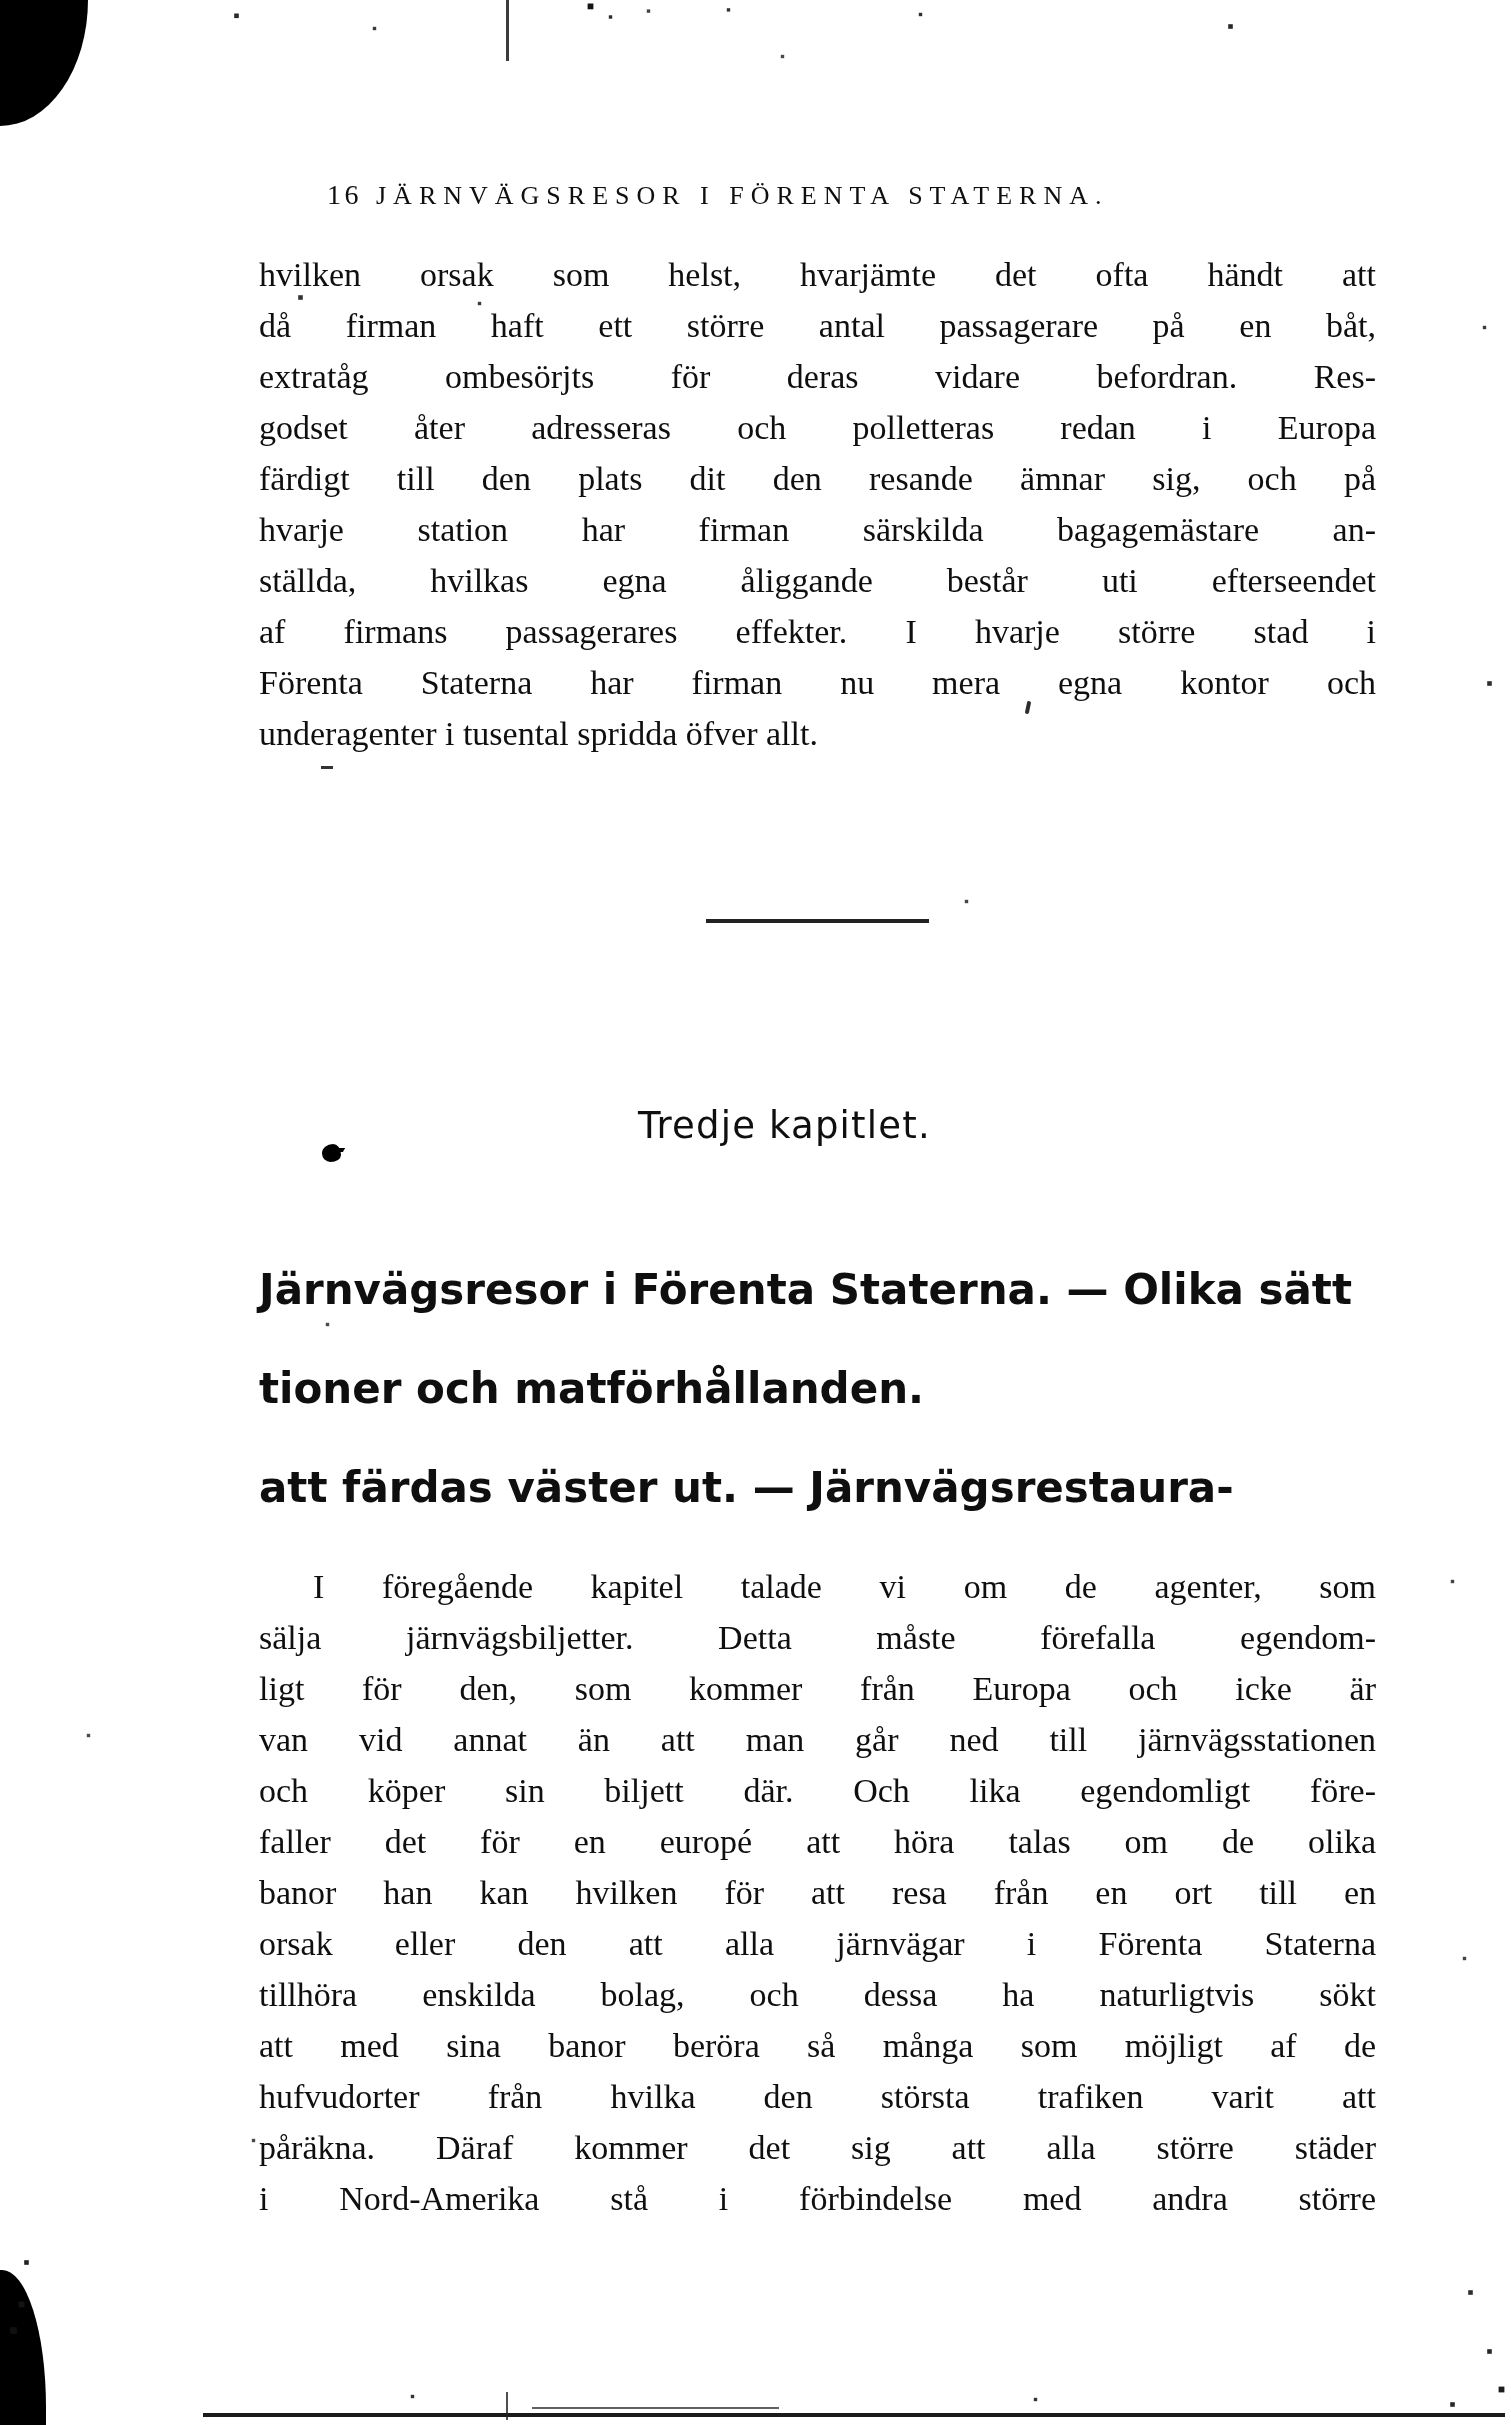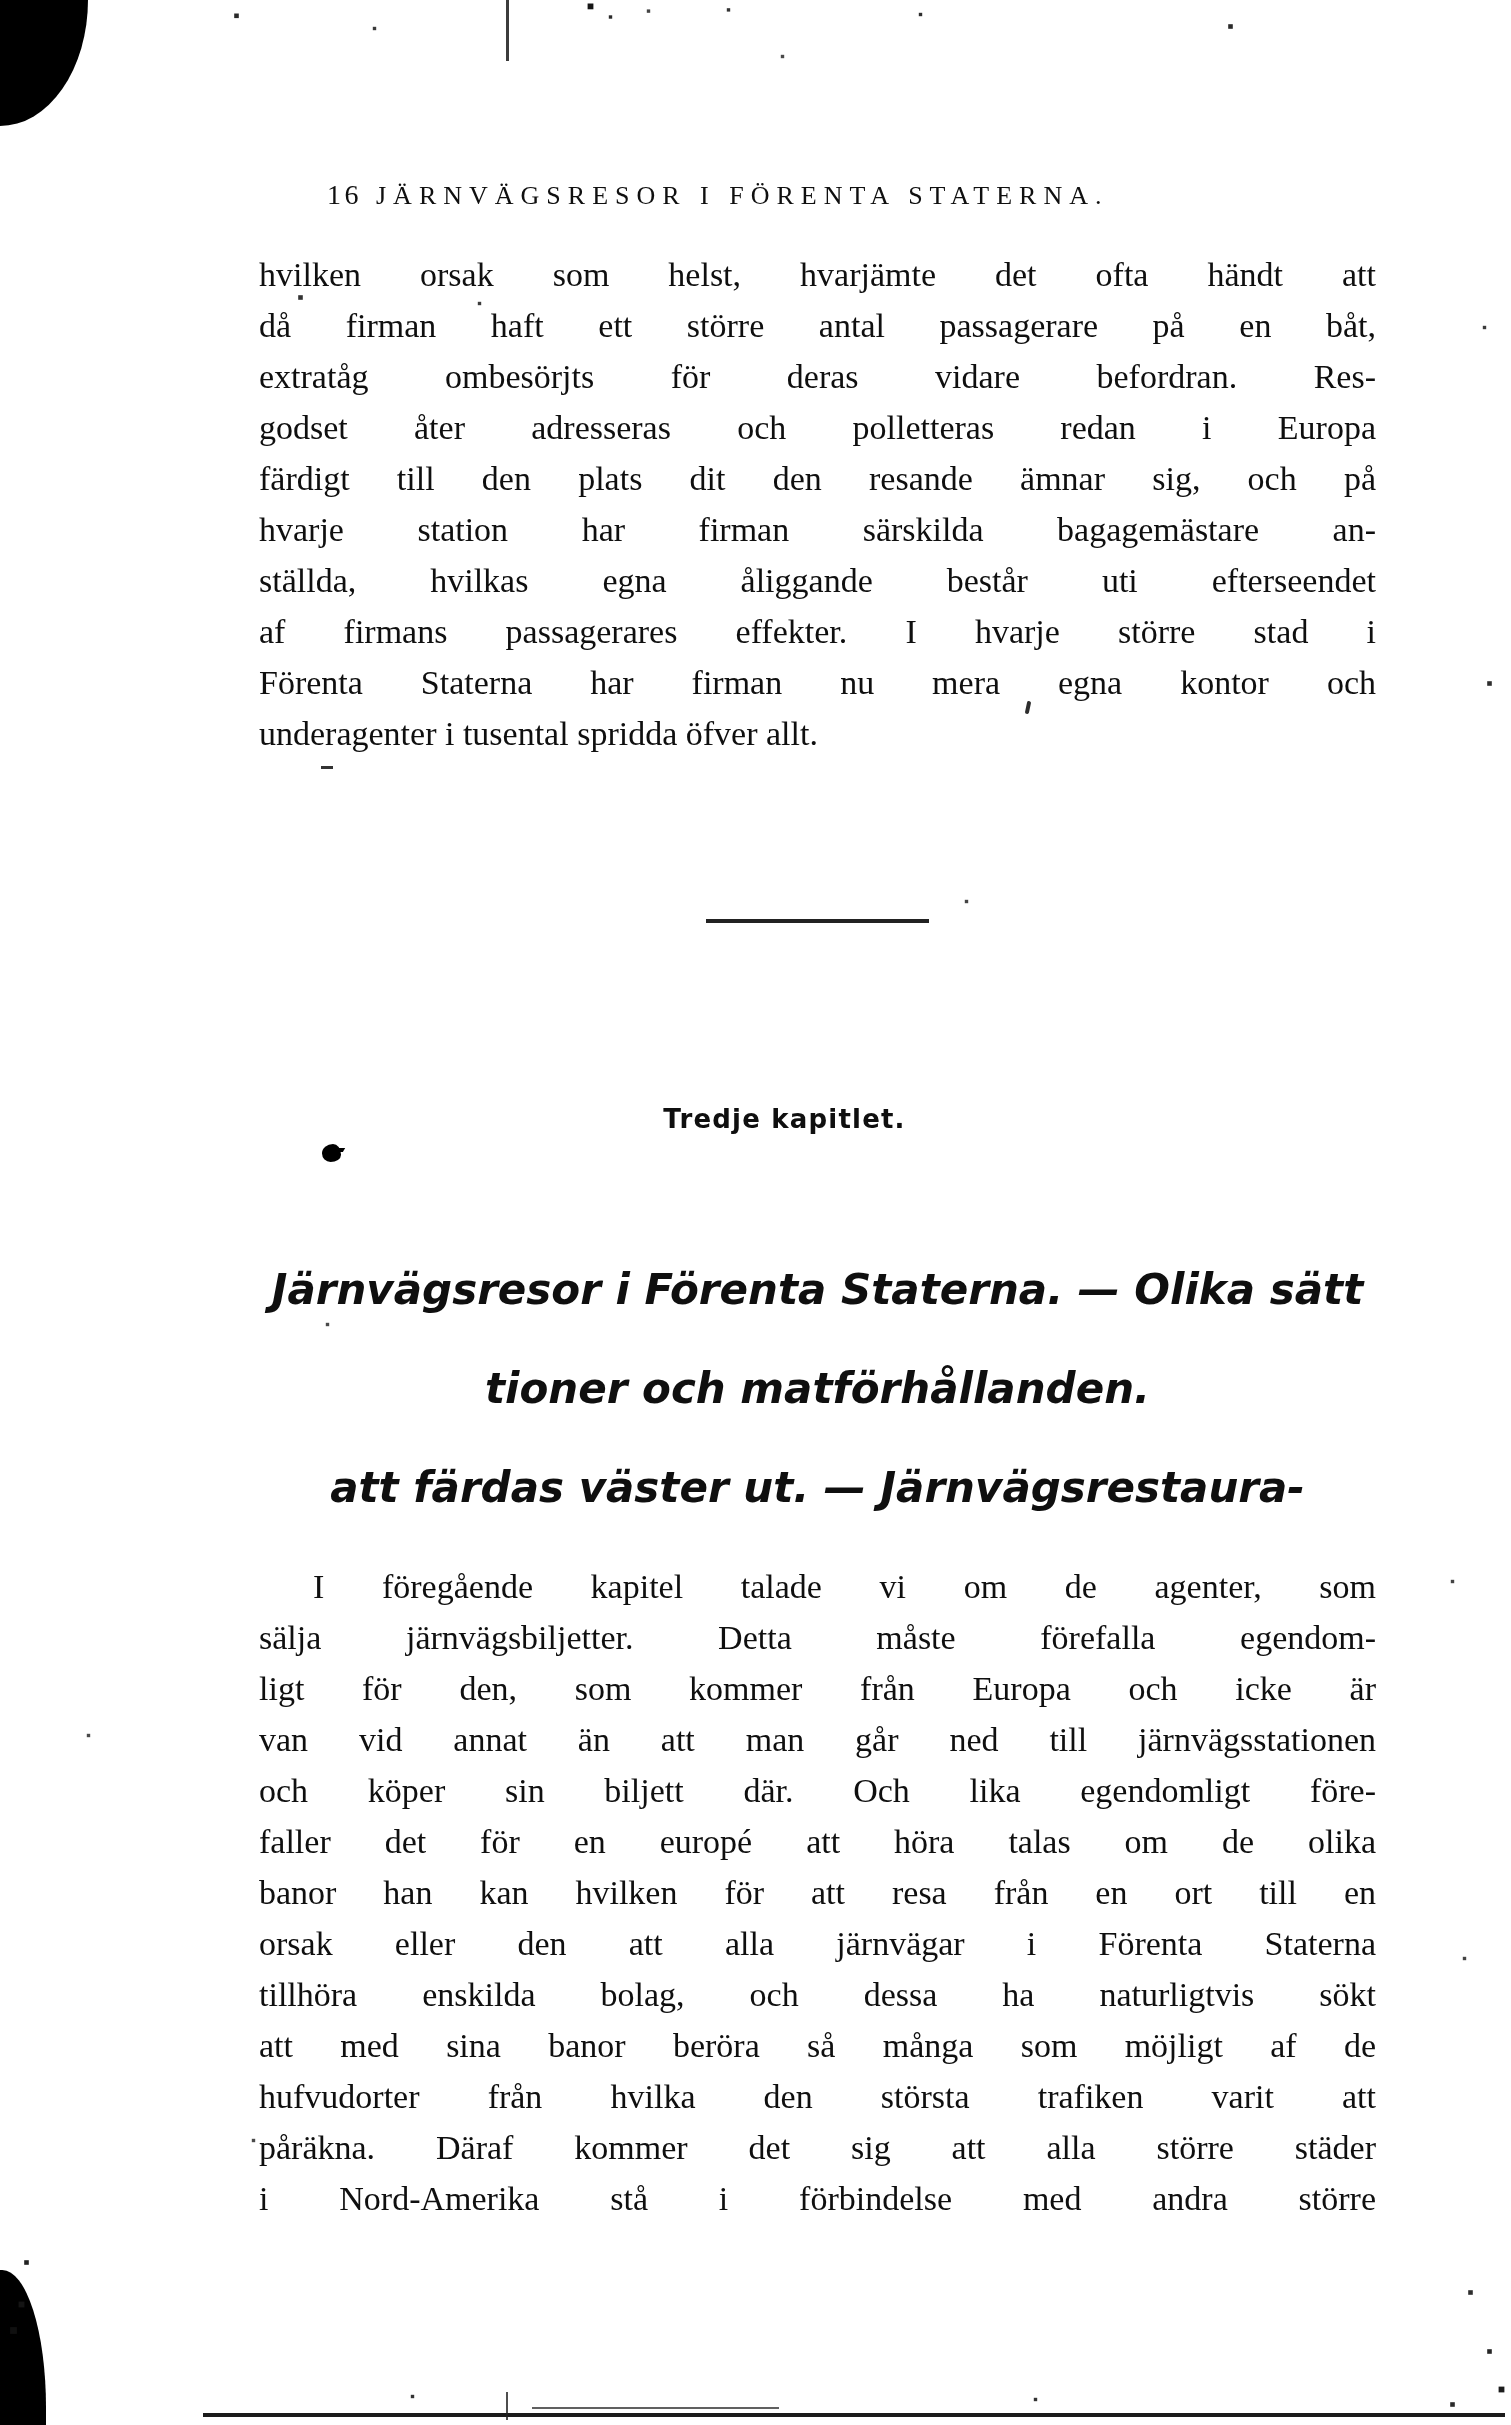--- a/index.html
+++ b/index.html
@@ -48,27 +48,26 @@
   .divider{
     position:absolute; left:706px; top:919px;
     width:223px; height:4.1px; background:var(--ink);
     border:none; margin:0; opacity:.92;
   }
   
   .kicker{
     position:absolute; left:259px; top:1104px; width:1051px;
     text-align:center;
     font-family:"DejaVu Sans", sans-serif;
-    font-weight:700; font-size:26px; letter-spacing:1.2px;
+    font-weight:400; font-size:37px; letter-spacing:1.2px;
   }
   .chapter-title{
     position:absolute; left:259px; top:1240px; width:1117px;
-    text-align:center;
     font-family:"DejaVu Sans", sans-serif;
-    font-style:italic; font-weight:700;
+    font-weight:700;
     font-size:42px; line-height:99px;
   }
   .chapter-title .line{ white-space:nowrap; }
   
   .artifact{ position:absolute; }
   .corner-tl{
     left:0; top:0; width:88px; height:126px;
     background:#000;
     border-bottom-right-radius:100% 100%;
   }

